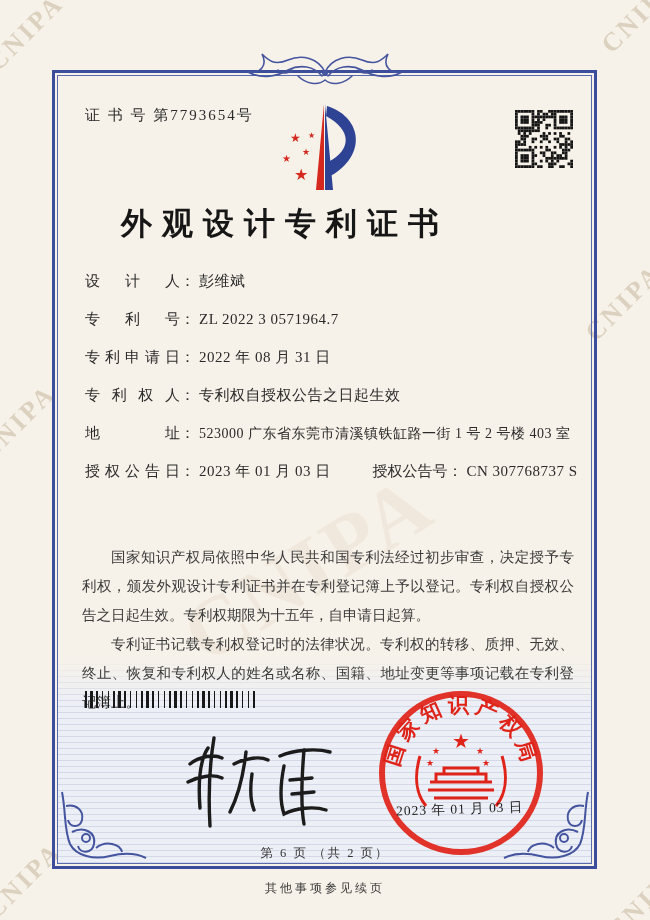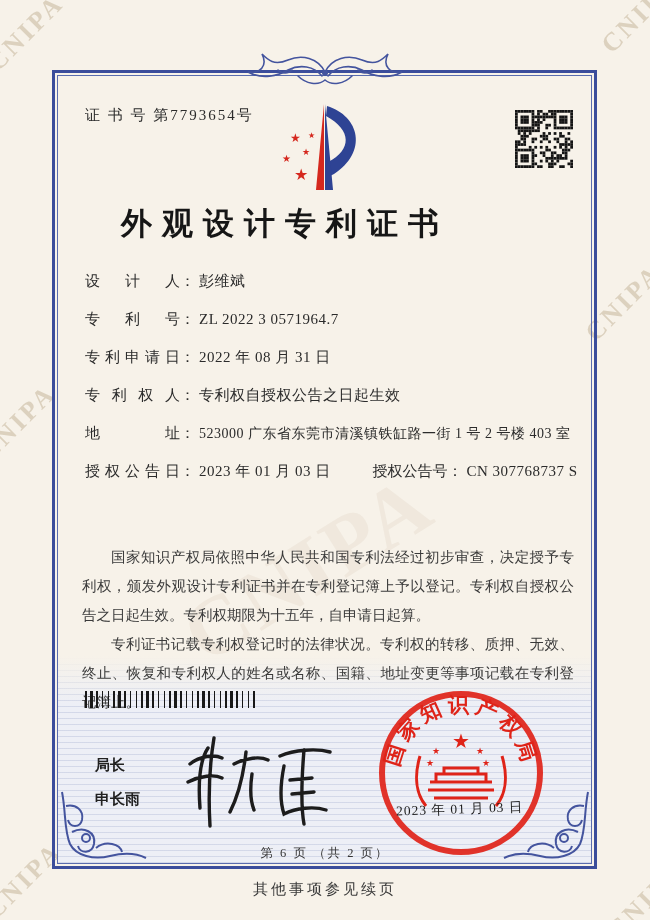--- a/index.html
+++ b/index.html
@@ -36,21 +36,21 @@
   .barcode{position:absolute;left:85px;top:691px;width:172px;height:17px;z-index:2;}
   .director{position:absolute;left:95px;top:748px;z-index:2;
       font-family:"Liberation Sans","DejaVu Sans",sans-serif;font-weight:bold;font-size:15px;
       line-height:34px;color:#222;}
   .sig{position:absolute;left:168px;top:728px;width:175px;height:108px;z-index:3;}
   .seal{position:absolute;left:372px;top:686px;width:178px;height:178px;z-index:3;}
   .seal-date{position:absolute;left:396px;top:800px;width:150px;z-index:4;font-size:13.5px;
       color:#1d1d1d;letter-spacing:1px;transform:rotate(-2deg);white-space:nowrap;}
   .pageinfo{position:absolute;left:0;top:845px;width:650px;text-align:center;font-size:12.5px;
       letter-spacing:2px;z-index:2;color:#333;}
-  .contnote{position:absolute;left:0;top:880px;width:650px;text-align:center;font-size:15px;
+  .contnote{position:absolute;left:0;top:880px;width:650px;text-align:center;font-size:12px;
       letter-spacing:3px;z-index:2;color:#3a3a3a;}
   .ornament-top{position:absolute;left:238px;top:46px;width:174px;height:48px;z-index:2;}
   .flourish{position:absolute;width:92px;height:78px;z-index:2;}
   .flourish.bl{left:56px;top:786px;}
   .flourish.br{left:502px;top:786px;transform:scaleX(-1);}
 </style>
 </head>
 <body>
 
 <div class="page">
@@ -402,24 +402,20 @@
       <rect x="129" y="0" width="1" height="17" fill="#181818"></rect>
       <rect x="135" y="0" width="1" height="17" fill="#181818"></rect>
       <rect x="140" y="0" width="2" height="17" fill="#181818"></rect>
       <rect x="145" y="0" width="3" height="17" fill="#181818"></rect>
       <rect x="151" y="0" width="2" height="17" fill="#181818"></rect>
       <rect x="157" y="0" width="1" height="17" fill="#181818"></rect>
       <rect x="163" y="0" width="1" height="17" fill="#181818"></rect>
       <rect x="168" y="0" width="2" height="17" fill="#181818"></rect>
     </svg>
 
-  <div class="director">
-    <div>局长</div>
-    <div>申长雨</div>
-  </div>
 
   <svg class="sig" viewBox="0 0 175 108">
     <g fill="none" stroke="#1c1c1c" stroke-width="3.4" stroke-linecap="round">
       <path d="M40,20 C32,32 30,54 32,80 M22,36 C32,28 46,26 54,30 M20,54 C32,48 46,46 54,50 M46,10 C42,34 40,64 42,98"></path>
       <path d="M78,24 C76,42 72,64 62,84 M66,36 C78,30 92,28 100,32 M84,46 C82,60 82,72 86,82"></path>
       <path d="M112,28 C126,22 148,20 162,24 M136,22 C134,46 132,74 136,96 M116,38 C112,58 112,74 116,86 C128,80 146,78 158,82 M122,52 L144,50 M124,66 L146,64"></path>
     </g>
   </svg>
 
   <svg class="seal" viewBox="0 0 178 178">

